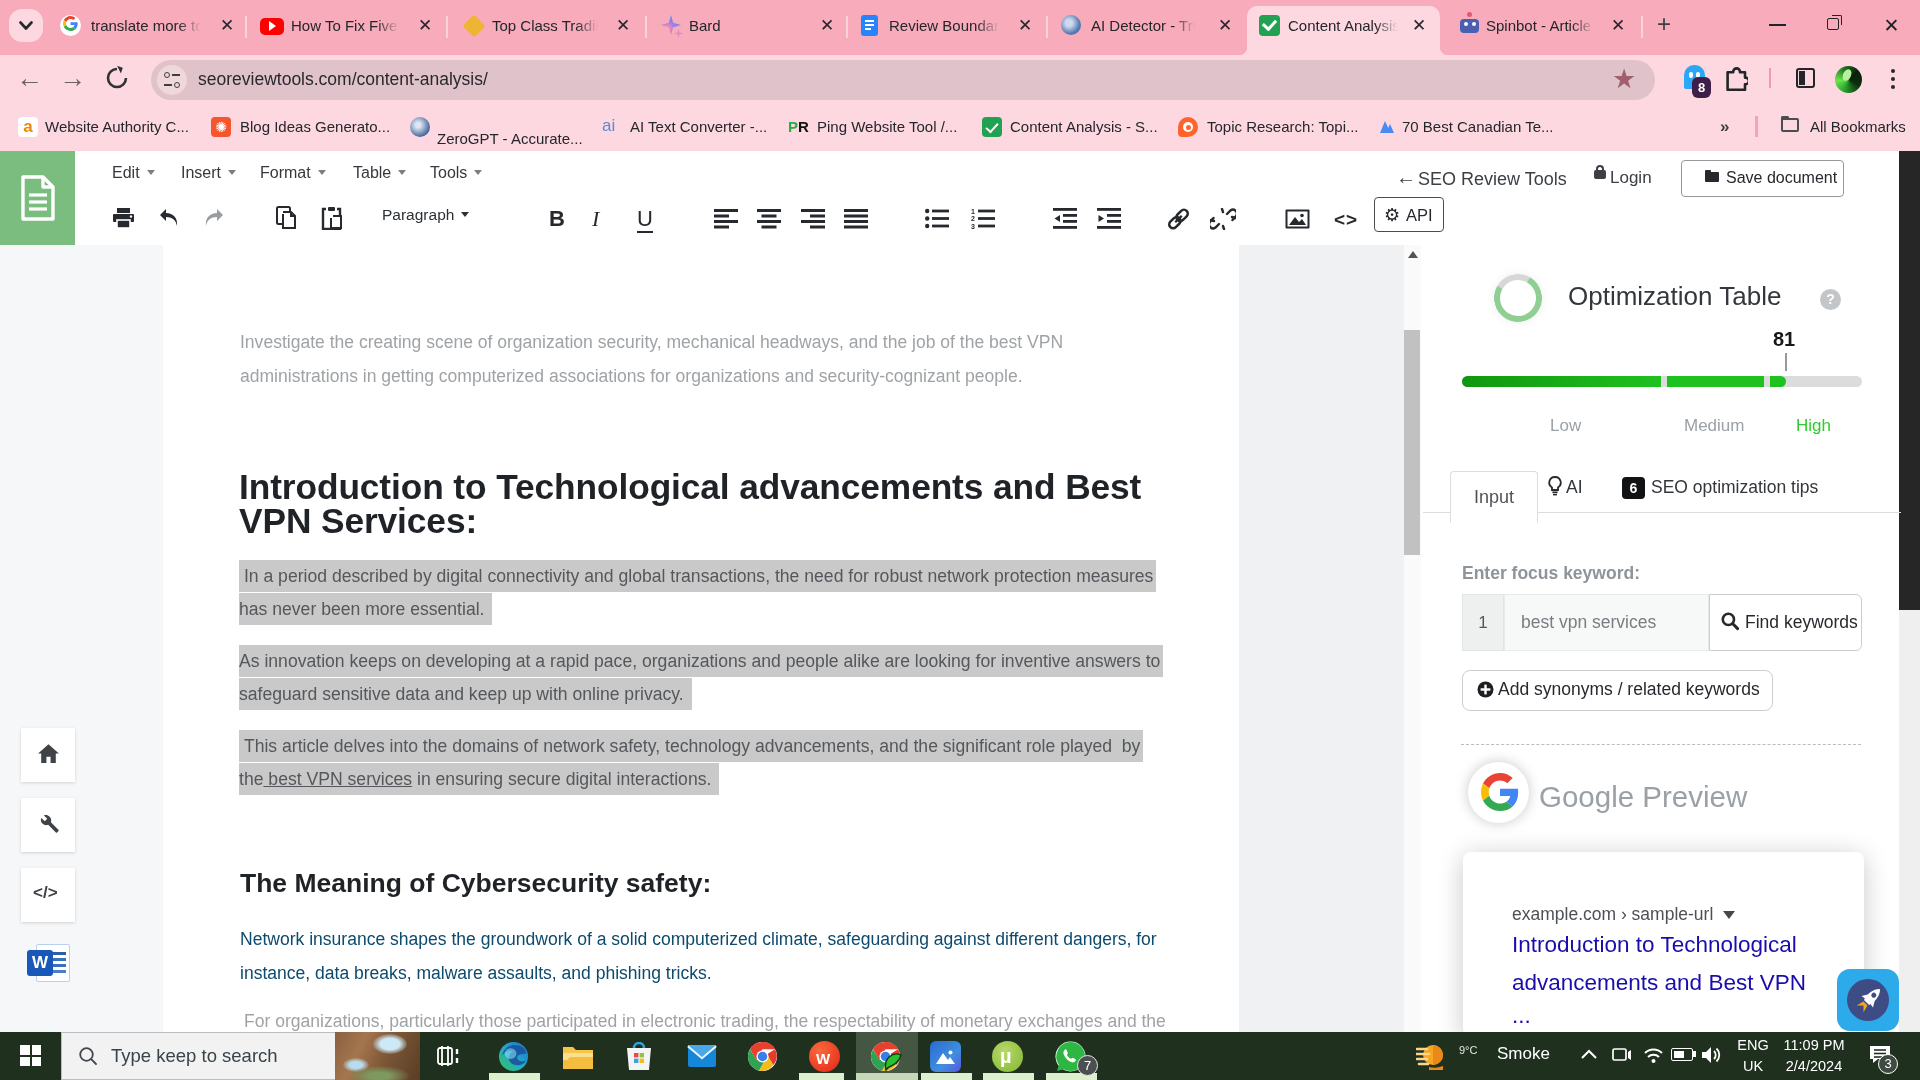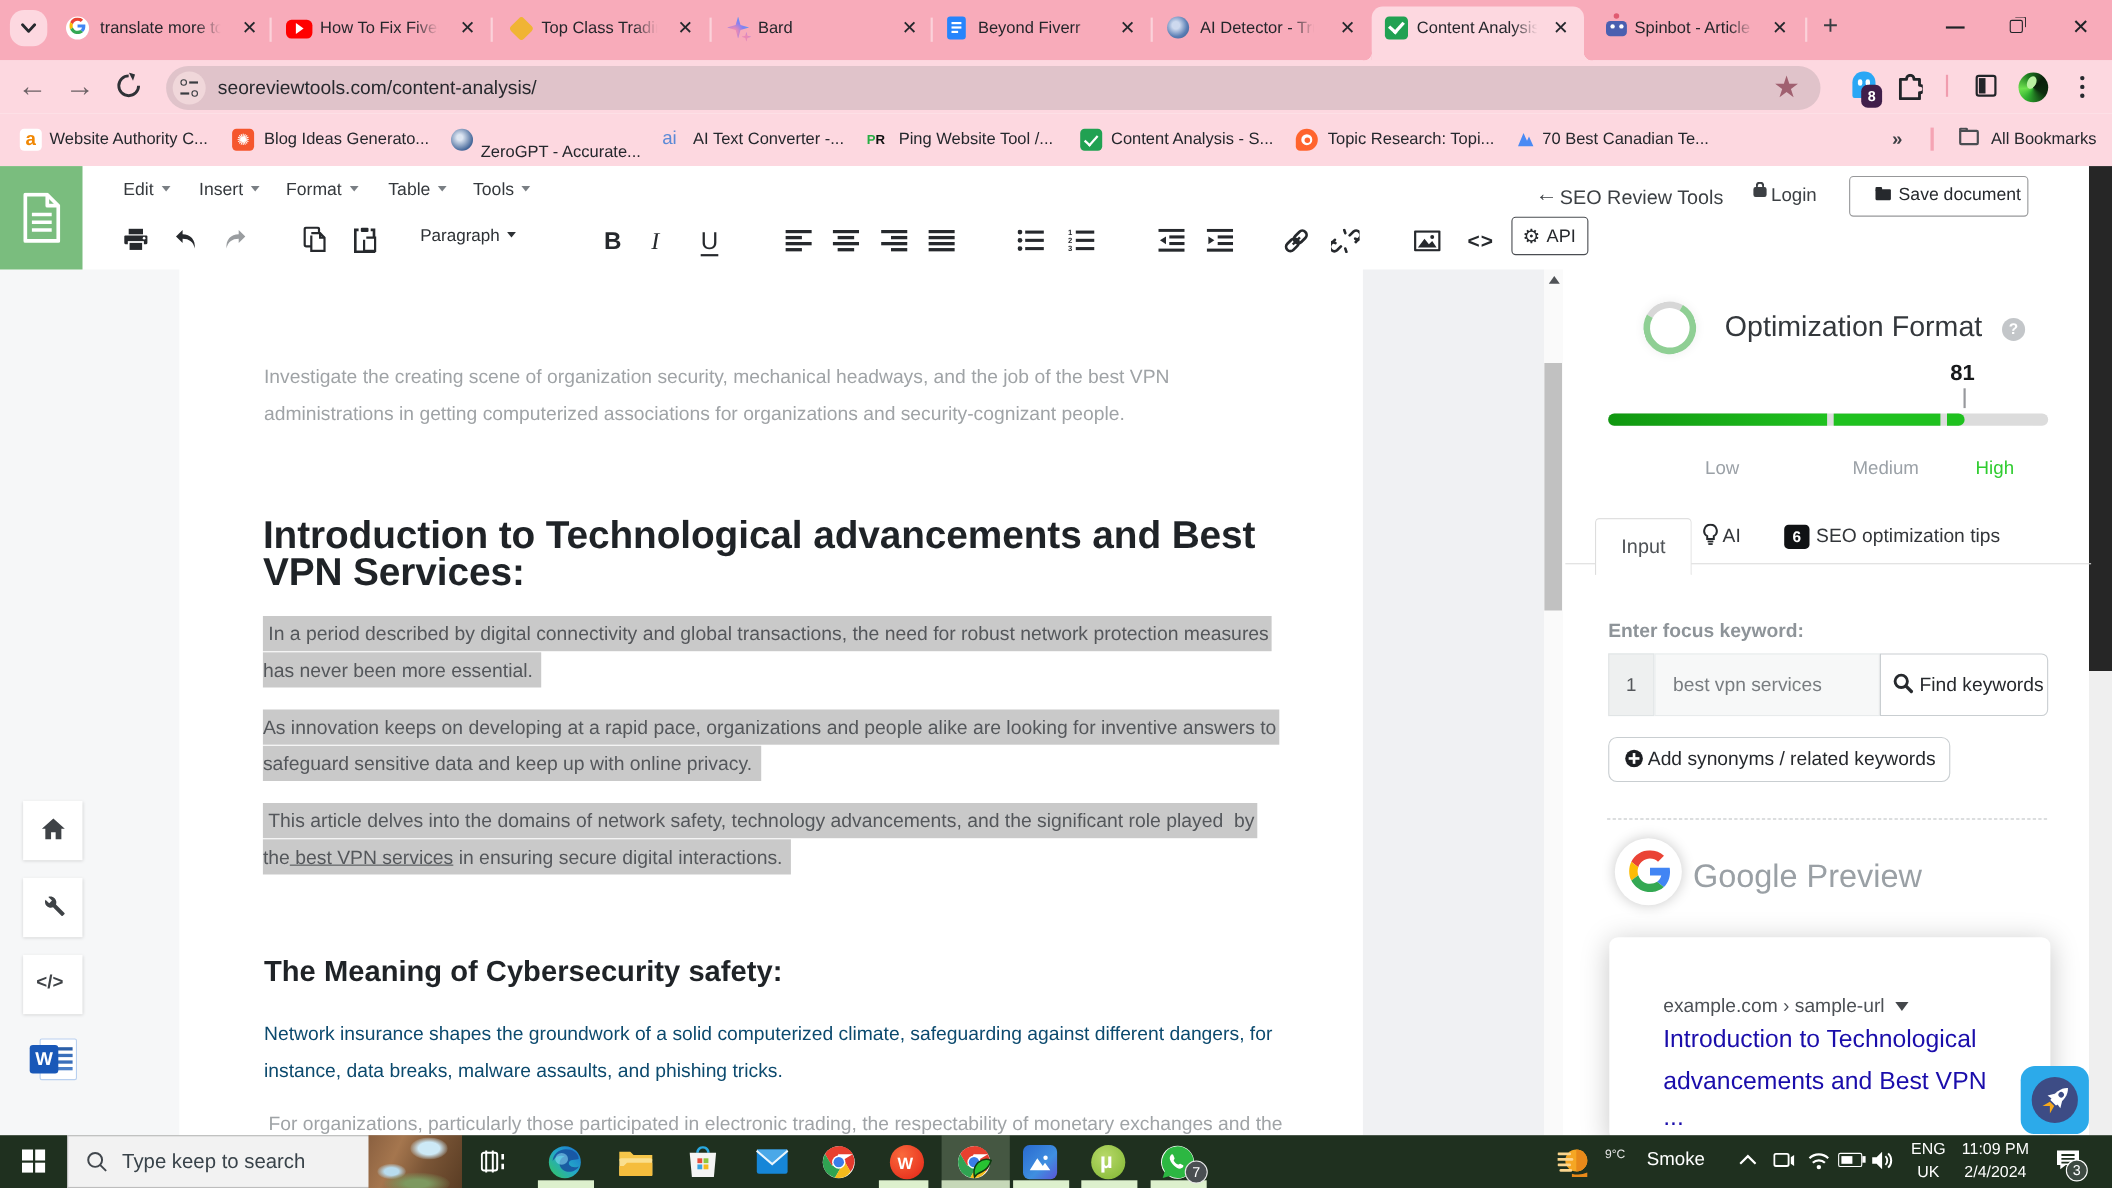--- a/index.html
+++ b/index.html
@@ -61,21 +61,21 @@
   <div class="abs" style="left:661px; top:15px; width:20px; height:20px; background:radial-gradient(circle at 30% 70%, #e98ab6 15%, #8a7ff0 45%, #4d9df6 80%); -webkit-clip-path:polygon(50% 0, 61% 39%, 100% 50%, 61% 61%, 50% 100%, 39% 61%, 0 50%, 39% 39%); clip-path:polygon(50% 0, 61% 39%, 100% 50%, 61% 61%, 50% 100%, 39% 61%, 0 50%, 39% 39%);"></div>
   <div class="abs" style="left:674px; top:29px; width:9px; height:9px; background:radial-gradient(circle at 40% 60%, #e98ab6 30%, #9a7ff0 90%); -webkit-clip-path:polygon(50% 0, 61% 39%, 100% 50%, 61% 61%, 50% 100%, 39% 61%, 0 50%, 39% 39%); clip-path:polygon(50% 0, 61% 39%, 100% 50%, 61% 61%, 50% 100%, 39% 61%, 0 50%, 39% 39%);"></div>
   <div class="abs tab-title" style="left:689px; width:110px;">Bard</div>
   <div class="abs tab-x" style="left:815px;">✕</div>
   <div class="tab-sep" style="left:846px;"></div>
 
   <div class="abs" style="left:861px; top:15px; width:17px; height:21px; border-radius:3px; background:#2684fc;"></div>
   <div class="abs" style="left:865px; top:20px; width:9px; height:2px; background:#fff;"></div>
   <div class="abs" style="left:865px; top:24px; width:9px; height:2px; background:#fff;"></div>
   <div class="abs" style="left:865px; top:28px; width:6px; height:2px; background:#fff;"></div>
-  <div class="abs tab-title" style="left:889px; width:112px;">Beyond Fiverr</div>
+  <div class="abs tab-title" style="left:889px; width:112px;">Review Boundar</div>
   <div class="abs tab-x" style="left:1013px;">✕</div>
   <div class="tab-sep" style="left:1046px;"></div>
 
   <div class="abs" style="left:1061px; top:15px; width:20px; height:20px; border-radius:50%; background:radial-gradient(circle at 40% 40%, #cdd9ee 20%, #5b7fb5 60%, #33598e 100%);"></div>
   <div class="abs tab-title" style="left:1091px; width:106px;">AI Detector - Tru</div>
   <div class="abs tab-x" style="left:1213px;">✕</div>
 
   <div class="abs" style="left:1259px; top:15px; width:21px; height:21px; border-radius:4px; background:#21a152;"></div>
   <div class="abs" style="left:1263px; top:19px; width:13px; height:9px; border-left:3px solid #fff; border-bottom:3px solid #fff; transform:rotate(-48deg);"></div>
   <div class="abs tab-title" style="left:1288px; width:112px;">Content Analysis</div>
@@ -147,21 +147,21 @@
 
 <div class="abs" id="bookbar" style="left:0; top:103px; width:1920px; height:48px; background:#fdd8e0;">
   <div class="bmi" style="left:18px; background:#fff; border-radius:4px; text-align:center; font-weight:bold; color:#f08804; font-size:17px; line-height:20px;">a</div>
   <div class="bm" style="left:45px;">Website Authority C...</div>
   <div class="bmi" style="left:211px; background:#f5562d; border-radius:4px; text-align:center; color:#fff; font-size:14px; line-height:20px;">✺</div>
   <div class="bm" style="left:240px;">Blog Ideas Generato...</div>
   <div class="bmi" style="left:410px; background:radial-gradient(circle at 40% 40%, #dde6f2 15%, #46689a 70%, #2d4a75 100%); border-radius:50%;"></div>
   <div class="bm" style="left:437px;margin-top:12px;">ZeroGPT - Accurate...</div>
   <div class="bm" style="left:602px; color:#5b8ad6; font-size:17px; top:13px;">ai</div>
   <div class="bm" style="left:630px;">AI Text Converter -...</div>
-  <div class="bmi" style="left:788px; color:#111; font-weight:bold; font-size:12px; line-height:20px;"><span style="color:#27ae44;">P</span>R</div>
+  <div class="bmi" style="left:788px; color:#111; font-weight:bold; font-size:15px; line-height:20px;"><span style="color:#27ae44;">P</span>R</div>
   <div class="bm" style="left:817px;">Ping Website Tool /...</div>
   <div class="bmi" style="left:982px; background:#21a152; border-radius:4px;"></div>
   <div class="abs" style="left:986px; top:20px; width:12px; height:7px; border-left:2.6px solid #fff; border-bottom:2.6px solid #fff; transform:rotate(-48deg);"></div>
   <div class="bm" style="left:1010px;">Content Analysis - S...</div>
   <div class="bmi" style="left:1178px; background:#ff642d; border-radius:50% 50% 50% 4px;"></div>
   <div class="abs" style="left:1183px; top:19px; width:10px; height:10px; border-radius:50%; background:#fff;"></div>
   <div class="abs" style="left:1186px; top:22px; width:5px; height:5px; border-radius:50%; background:#ff642d;"></div>
   <div class="bm" style="left:1207px;">Topic Research: Topi...</div>
   <div class="bmi" style="left:1378px;">
         <svg width="18" height="18" viewBox="0 0 18 18">
@@ -387,21 +387,21 @@
   <div class="abs" style="left:239px; top:494px; width:1030px; font-size:17.6px; line-height:33.3px; color:#54575b;"><span class="hl">As innovation keeps on developing at a rapid pace, organizations and people alike are looking for inventive answers to<br>safeguard sensitive data and keep up with online privacy.&nbsp;</span></div>
   <div class="abs" style="left:239px; top:579px; width:1030px; font-size:17.6px; line-height:33.3px; color:#54575b;"><span class="hl">&nbsp;This article delves into the domains of network safety, technology advancements, and the significant role played&nbsp; by<br>the<u> best VPN services</u> in ensuring secure digital interactions.&nbsp;</span></div>
   <div class="abs" style="left:240px; top:717px; font-size:26.5px; font-weight:bold; color:#1f2327;">The Meaning of Cybersecurity safety:</div>
   <div class="abs" style="left:240px; top:772px; width:1030px; font-size:17.55px; line-height:33.5px; color:#0c4a6e;">Network insurance shapes the groundwork of a solid computerized climate, safeguarding against different dangers, for<br>instance, data breaks, malware assaults, and phishing tricks.</div>
   <div class="abs" style="left:244px; top:854px; width:1030px; font-size:17.55px; line-height:33.5px; color:#9fa3a6;">For organizations, particularly those participated in electronic trading, the respectability of monetary exchanges and the</div>
 </div>
 
 <div class="abs" id="rpanel" style="left:1421px; top:151px; width:478px; height:881px; background:#fff;">
 
   <div class="abs" style="left:73px; top:123px; width:48px; height:48px; border-radius:50%; border:6px solid #8fcf94; border-top-color:#d7d7d7; transform:rotate(-15deg); box-shadow:0 0 10px rgba(0,0,0,0.07);"></div>
-  <div class="abs" style="left:147px; top:130px; font-size:26px; color:#34383c;">Optimization Format</div>
+  <div class="abs" style="left:147px; top:130px; font-size:26px; color:#34383c;">Optimization Table</div>
   <div class="abs" style="left:399px; top:138px; width:21px; height:21px; border-radius:50%; background:#c3c6c9; color:#fff; font-size:14px; font-weight:bold; text-align:center; line-height:21px;">?</div>
   <div class="abs" style="left:352px; top:177px; width:30px; font-size:20px; font-weight:bold; color:#17191b;">81</div>
   <div class="abs" style="left:364px; top:202px; width:1.5px; height:18px; background:#97999d;"></div>
 
   <div class="abs" style="left:41px; top:225px; width:400px; height:11px; border-radius:6px; background:#dcdcdc;"></div>
   <div class="abs" style="left:41px; top:225px; width:199px; height:11px; border-radius:6px 0 0 6px; background:linear-gradient(90deg,#109710,#1fc11f);"></div>
   <div class="abs" style="left:246px; top:225px; width:97px; height:11px; background:#1fc11f;"></div>
   <div class="abs" style="left:349px; top:225px; width:16px; height:11px; border-radius:0 6px 6px 0; background:#1fc11f;"></div>
   <div class="abs" style="left:129px; top:265px; font-size:17px; color:#9ba1a7;">Low</div>
   <div class="abs" style="left:263px; top:265px; font-size:17px; color:#9ba1a7;">Medium</div>

